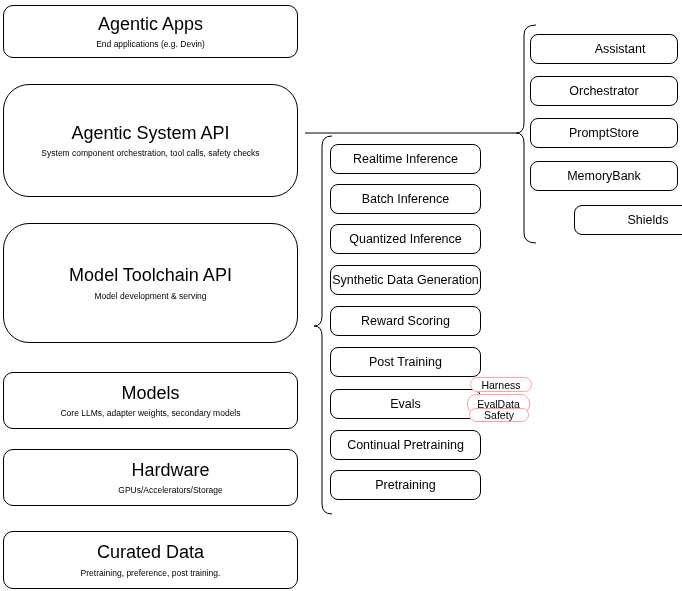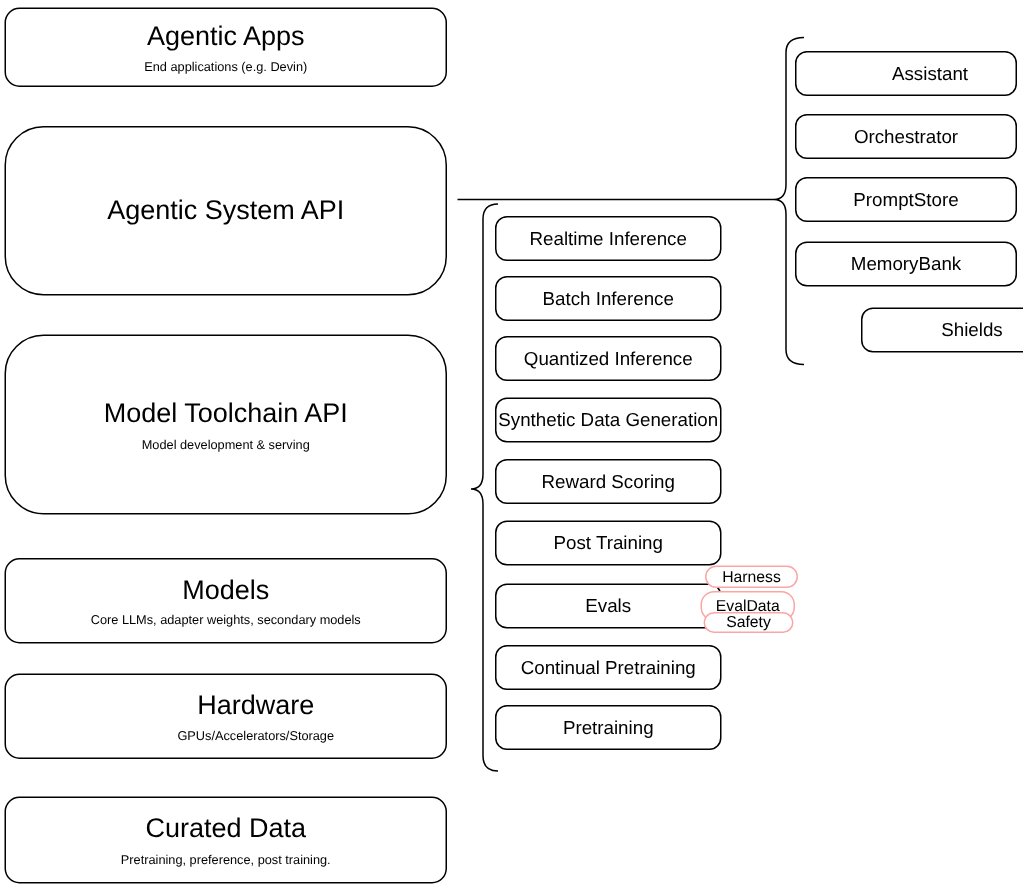--- a/index.html
+++ b/index.html
@@ -37,20 +37,21 @@
     <path d="M332,136 Q322,136 322,146 L322,316 Q322,326 314,326 Q322,326 322,336 L322,504 Q322,514 332,514" stroke="#000" stroke-width="1" fill="none"></path>
     <path d="M536,25 Q524,25 524,35 L524,123 Q524,133 516,133 Q524,133 524,143 L524,233 Q524,243 536,243" stroke="#000" stroke-width="1" fill="none"></path>
   </svg>
 
   <div class="box lbox" style="top:5px;height:53px;">
     <div class="title">Agentic Apps</div>
     <div class="subtitle">End applications (e.g. Devin)</div>
   </div>
   <div class="box lbox bigr" style="top:84px;height:113px;">
     <div class="title">Agentic System API</div>
+    <div class="subtitle">System component orchestration, tool calls, safety checks</div>
   </div>
   <div class="box lbox bigr" style="top:223px;height:120px;">
     <div class="title">Model Toolchain API</div>
     <div class="subtitle">Model development &amp; serving</div>
   </div>
   <div class="box lbox" style="top:372px;height:57px;">
     <div class="title">Models</div>
     <div class="subtitle">Core LLMs, adapter weights, secondary models</div>
   </div>
   <div class="box lbox" style="top:449px;height:57px;padding-left:40px;">

